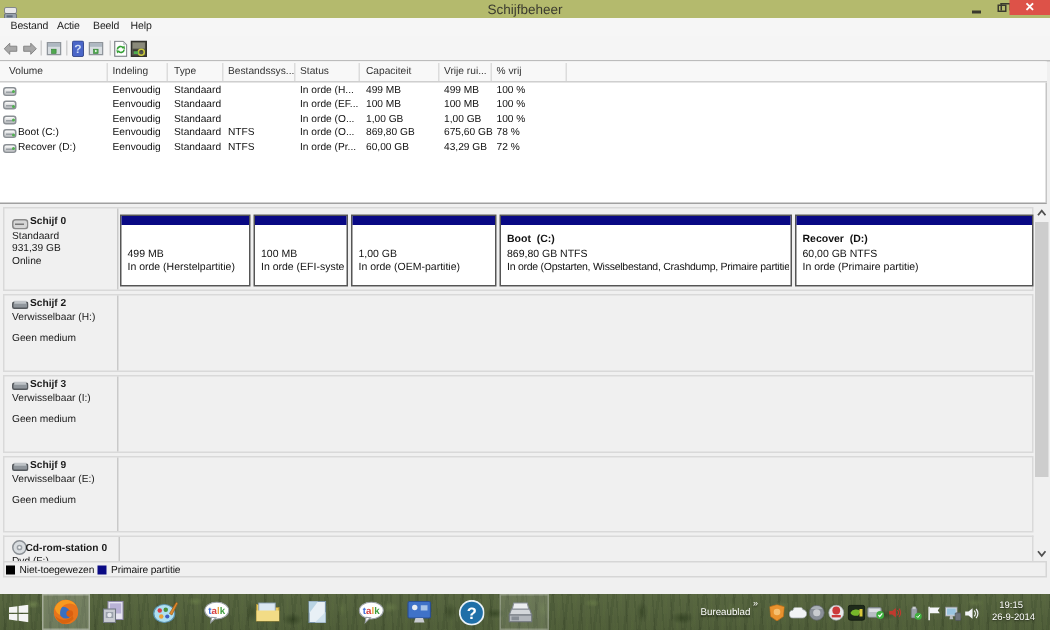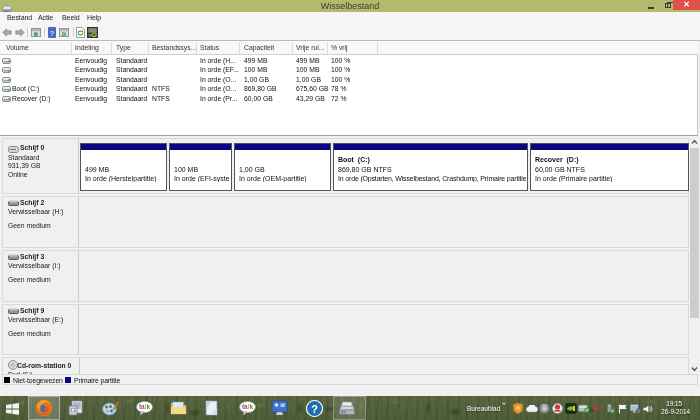--- a/index.html
+++ b/index.html
@@ -90,21 +90,21 @@
 </head>
 <body>
 <div id="stage">
   <div id="win">
     <div id="titlebar">
       <div id="appicon"><svg width="10" height="10" viewBox="0 0 10 10">
             <rect x="1" y="1" width="8" height="4" rx="1" fill="#e8e8ea" stroke="#7b7f86" stroke-width="0.6"></rect>
             <rect x="1" y="5" width="8" height="4" rx="1" fill="#9aa3b0" stroke="#6b7078" stroke-width="0.6"></rect>
             <rect x="2.4" y="6.2" width="4" height="1.4" fill="#5f6b7c"></rect>
           </svg></div>
-      <div id="title">Wisselbestand</div>
+      <div id="title">Schijfbeheer</div>
       <div class="btn-min"></div>
       <div class="btn-max"></div>
       <div id="btn-close">✕</div>
     </div>
     <div id="menubar">
       <span style="left:7px">Bestand</span>
       <span style="left:38px">Actie</span>
       <span style="left:62px">Beeld</span>
       <span style="left:87px">Help</span>
     </div>

